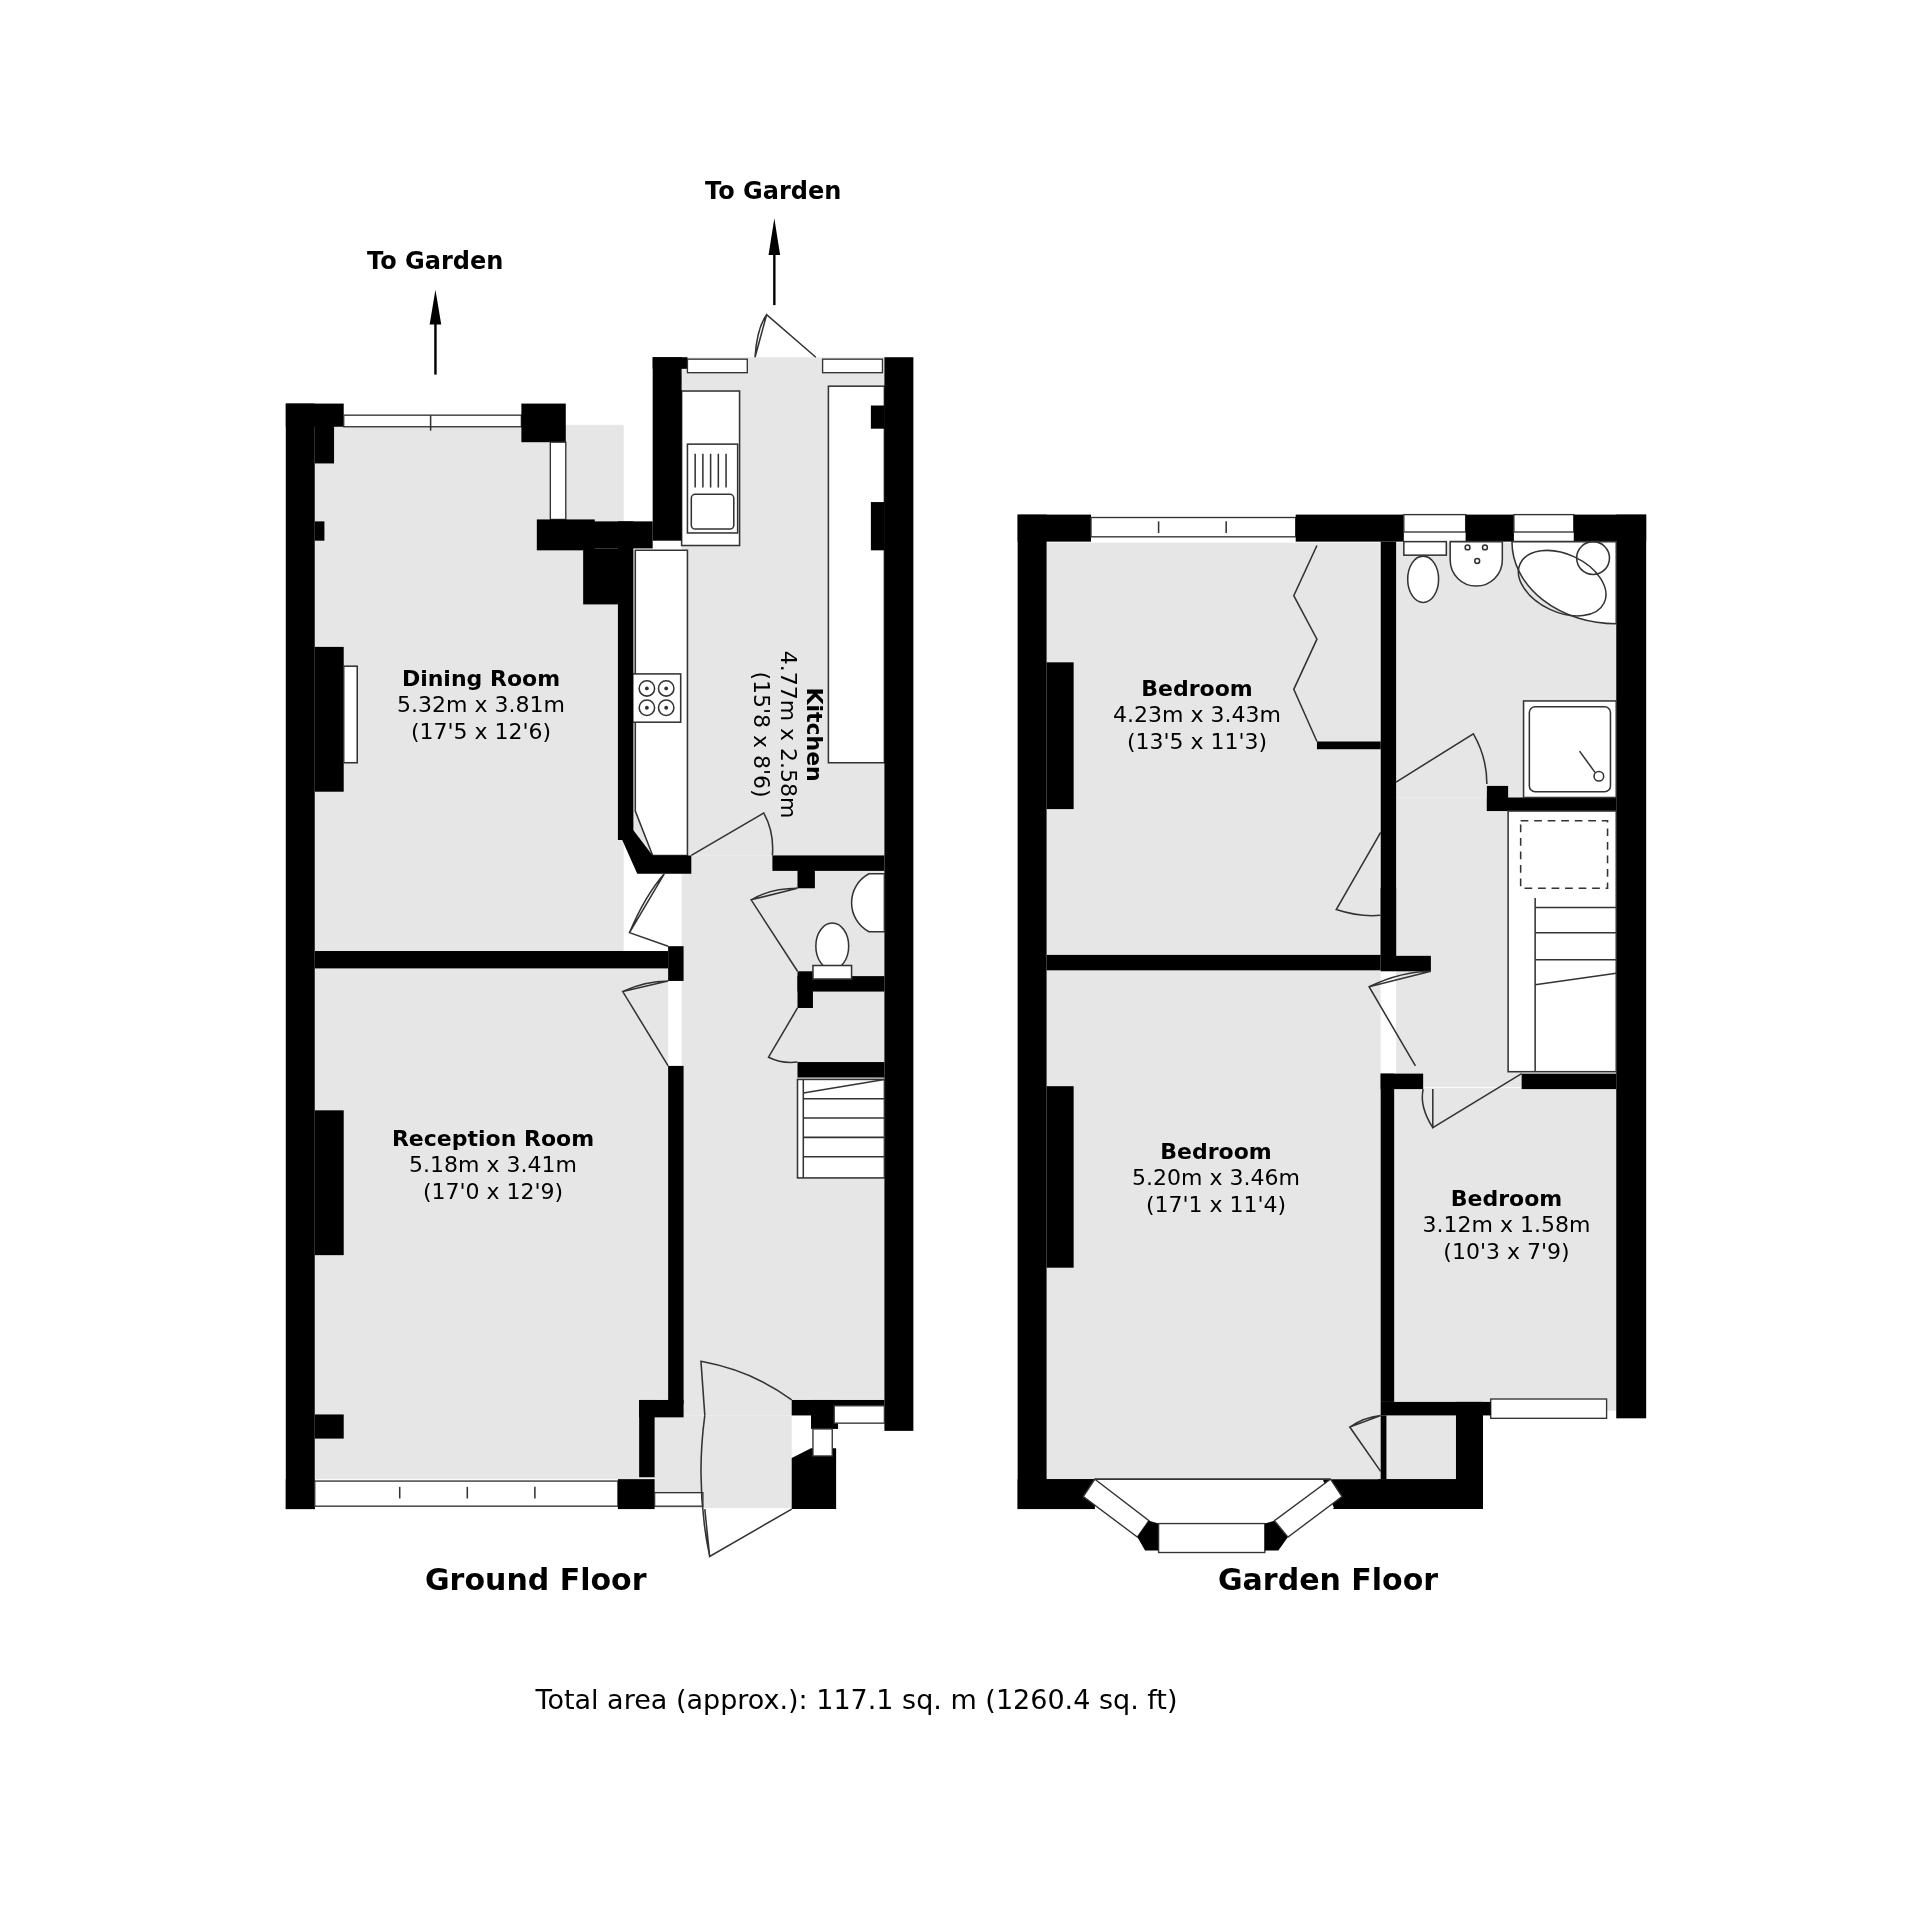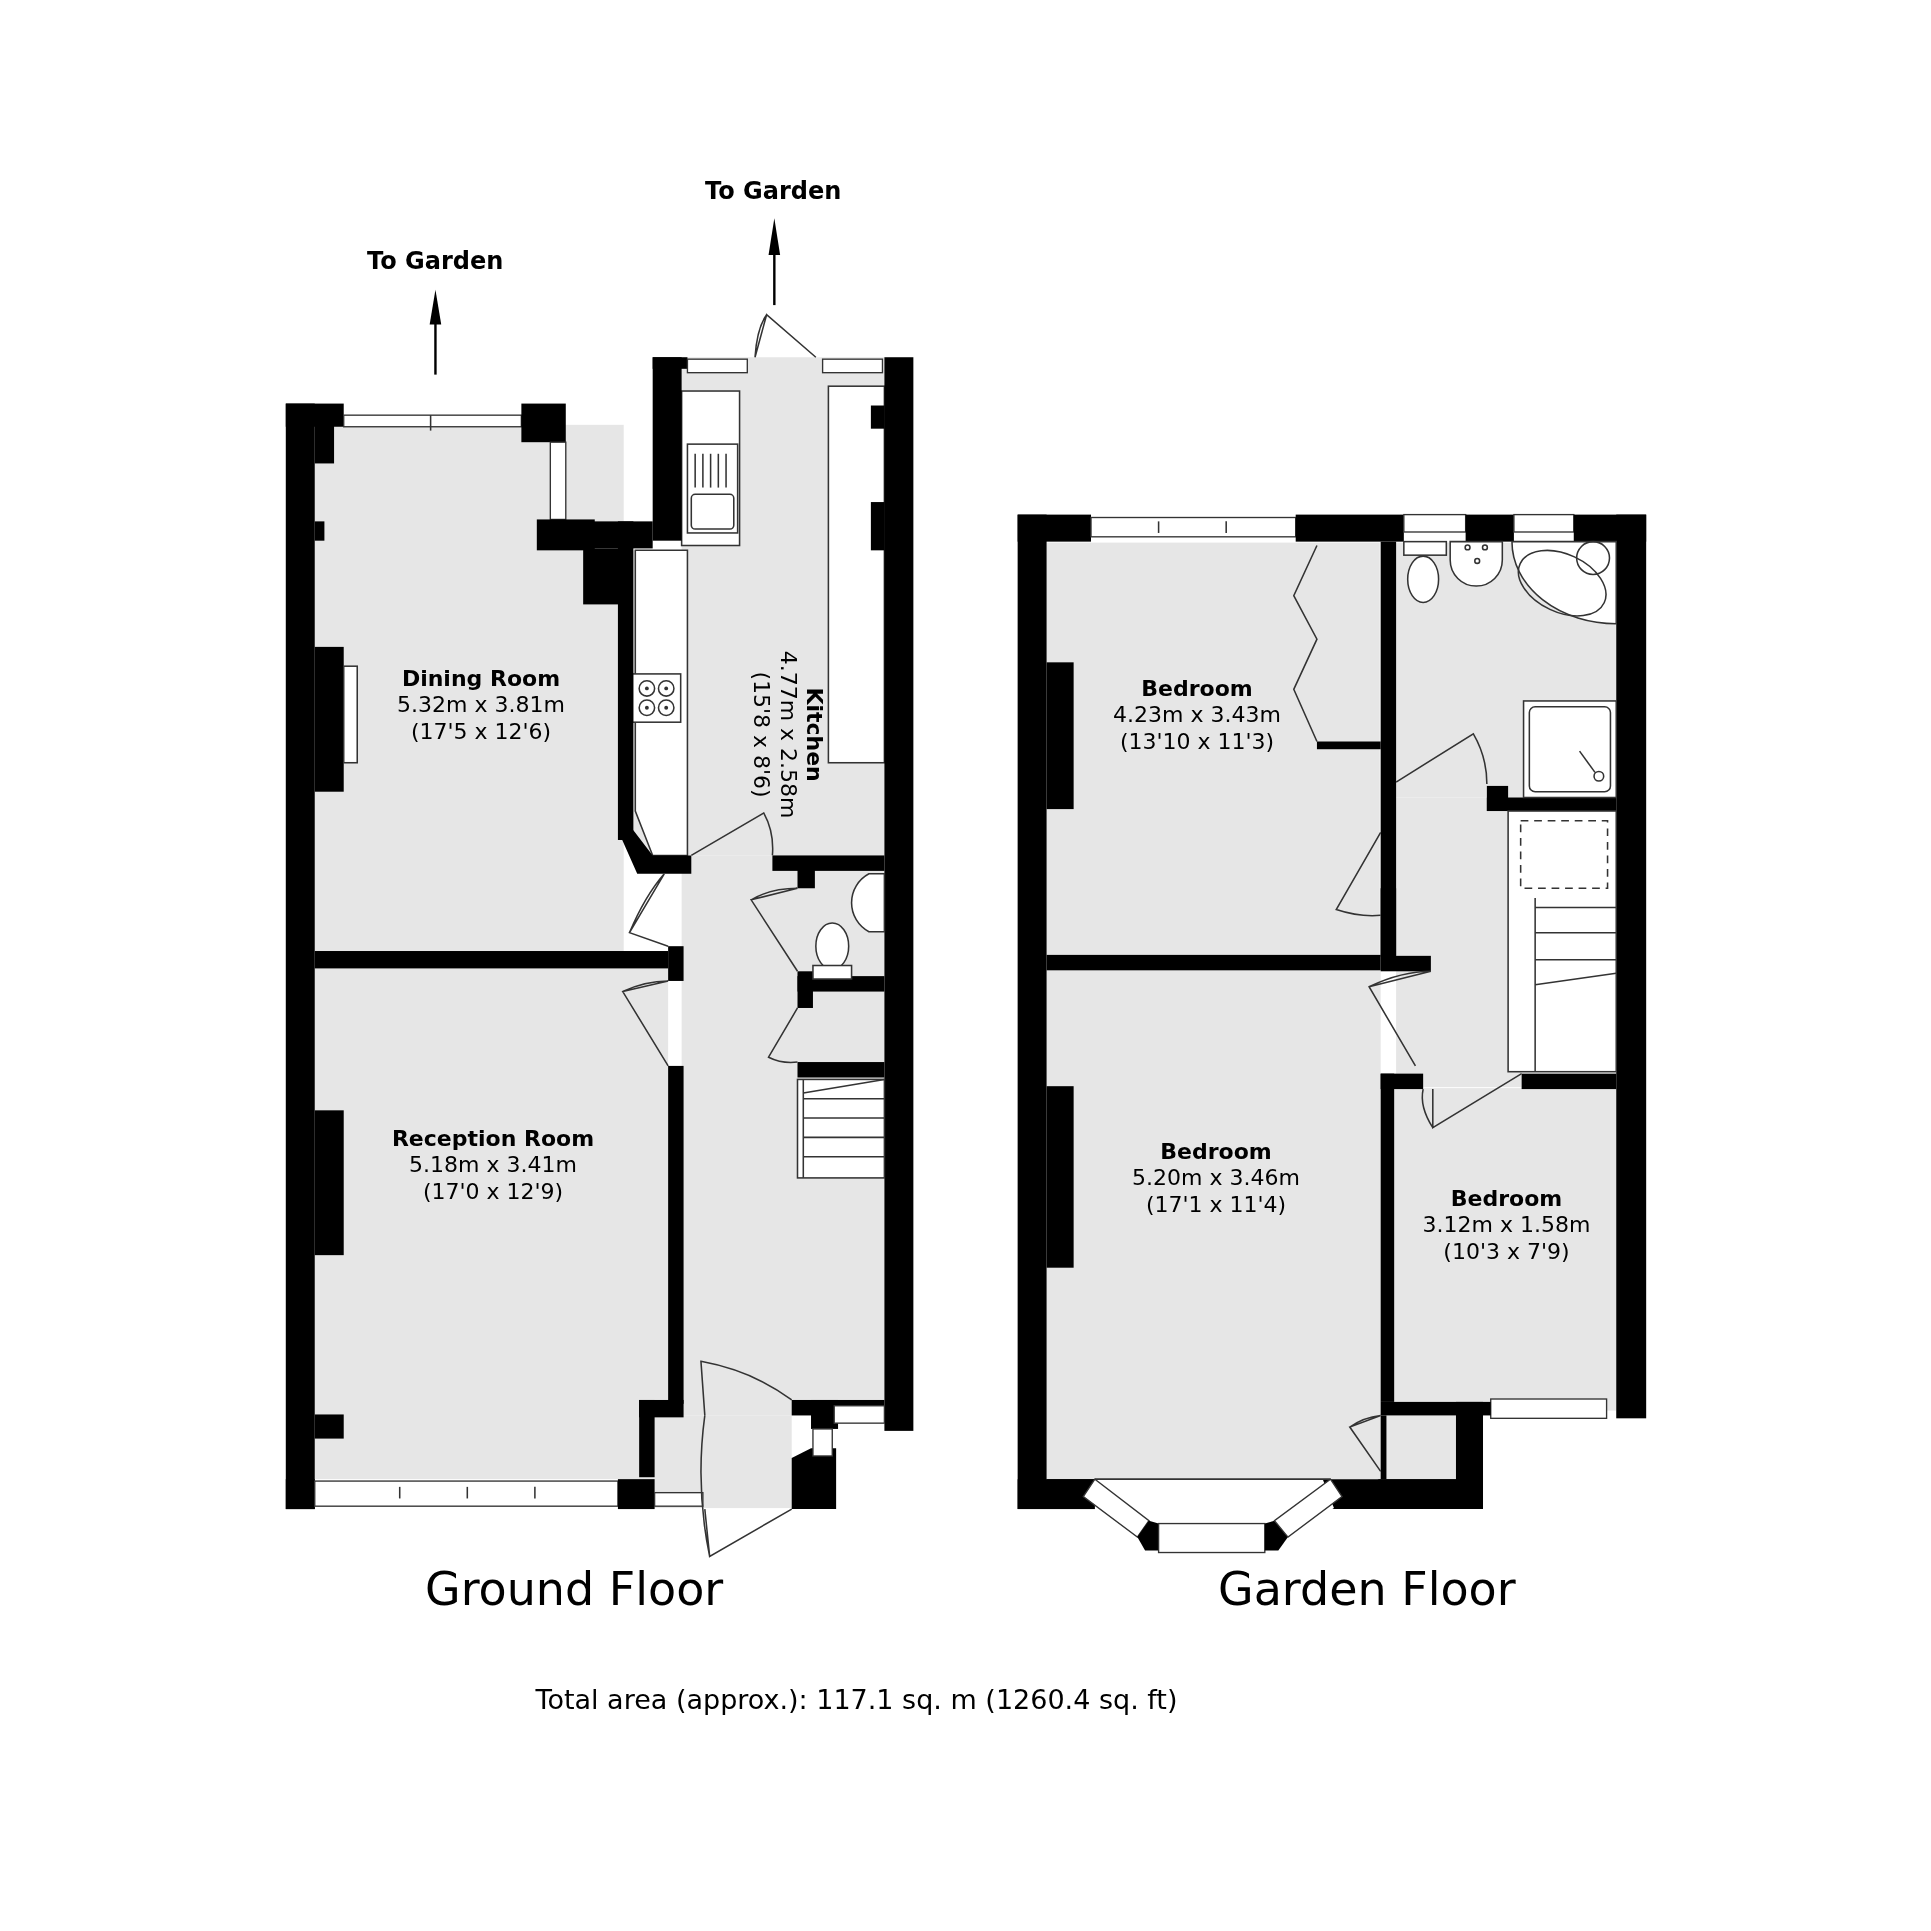--- a/index.html
+++ b/index.html
@@ -8,21 +8,21 @@
   svg.plan { position:absolute; left:0; top:0; width:1931px; height:1931px; }
   .wall { fill:#000; }
   .floor { fill:#e6e6e6; }
   .fix { fill:#fff; stroke:#333; stroke-width:1.6; }
   .line { fill:none; stroke:#333; stroke-width:1.6; }
   .win { fill:#fff; stroke:#333; stroke-width:1.4; }
   .lbl { position:absolute; text-align:center; white-space:nowrap; line-height:1.2; }
   .lbl .name { font-weight:bold; font-size:22px; display:block; }
   .lbl .dim { font-size:22px; display:block; }
   .garden { position:absolute; font-weight:bold; font-size:24px; }
-  .floor-title { position:absolute; font-weight:normal; font-size:46px; }
+  .floor-title { position:absolute; font-weight:bold; font-size:30px; }
   .total { position:absolute; font-size:27px; left:0; width:1713px; text-align:center; top:1684px; }
 </style>
 </head>
 <body>
 
 <svg class="plan" viewBox="0 0 2000 2000" xmlns="http://www.w3.org/2000/svg">
 
   <g>
 
     <rect class="floor" x="326" y="440" width="320" height="545"></rect>
@@ -239,21 +239,21 @@
 
 <div class="lbl" style="left:377px; top:1126px; width:232px;">
   <span class="name">Reception Room</span>
   <span class="dim">5.18m x 3.41m</span>
   <span class="dim">(17'0 x 12'9)</span>
 </div>
 
 <div class="lbl" style="left:1091px; top:676px; width:212px;">
   <span class="name">Bedroom</span>
   <span class="dim">4.23m x 3.43m</span>
-  <span class="dim">(13'10 x 11'3)</span>
+  <span class="dim">(13'5 x 11'3)</span>
 </div>
 
 <div class="lbl" style="left:1110px; top:1139px; width:212px;">
   <span class="name">Bedroom</span>
   <span class="dim">5.20m x 3.46m</span>
   <span class="dim">(17'1 x 11'4)</span>
 </div>
 
 <div class="lbl" style="left:1410px; top:1186px; width:193px;">
   <span class="name">Bedroom</span>

